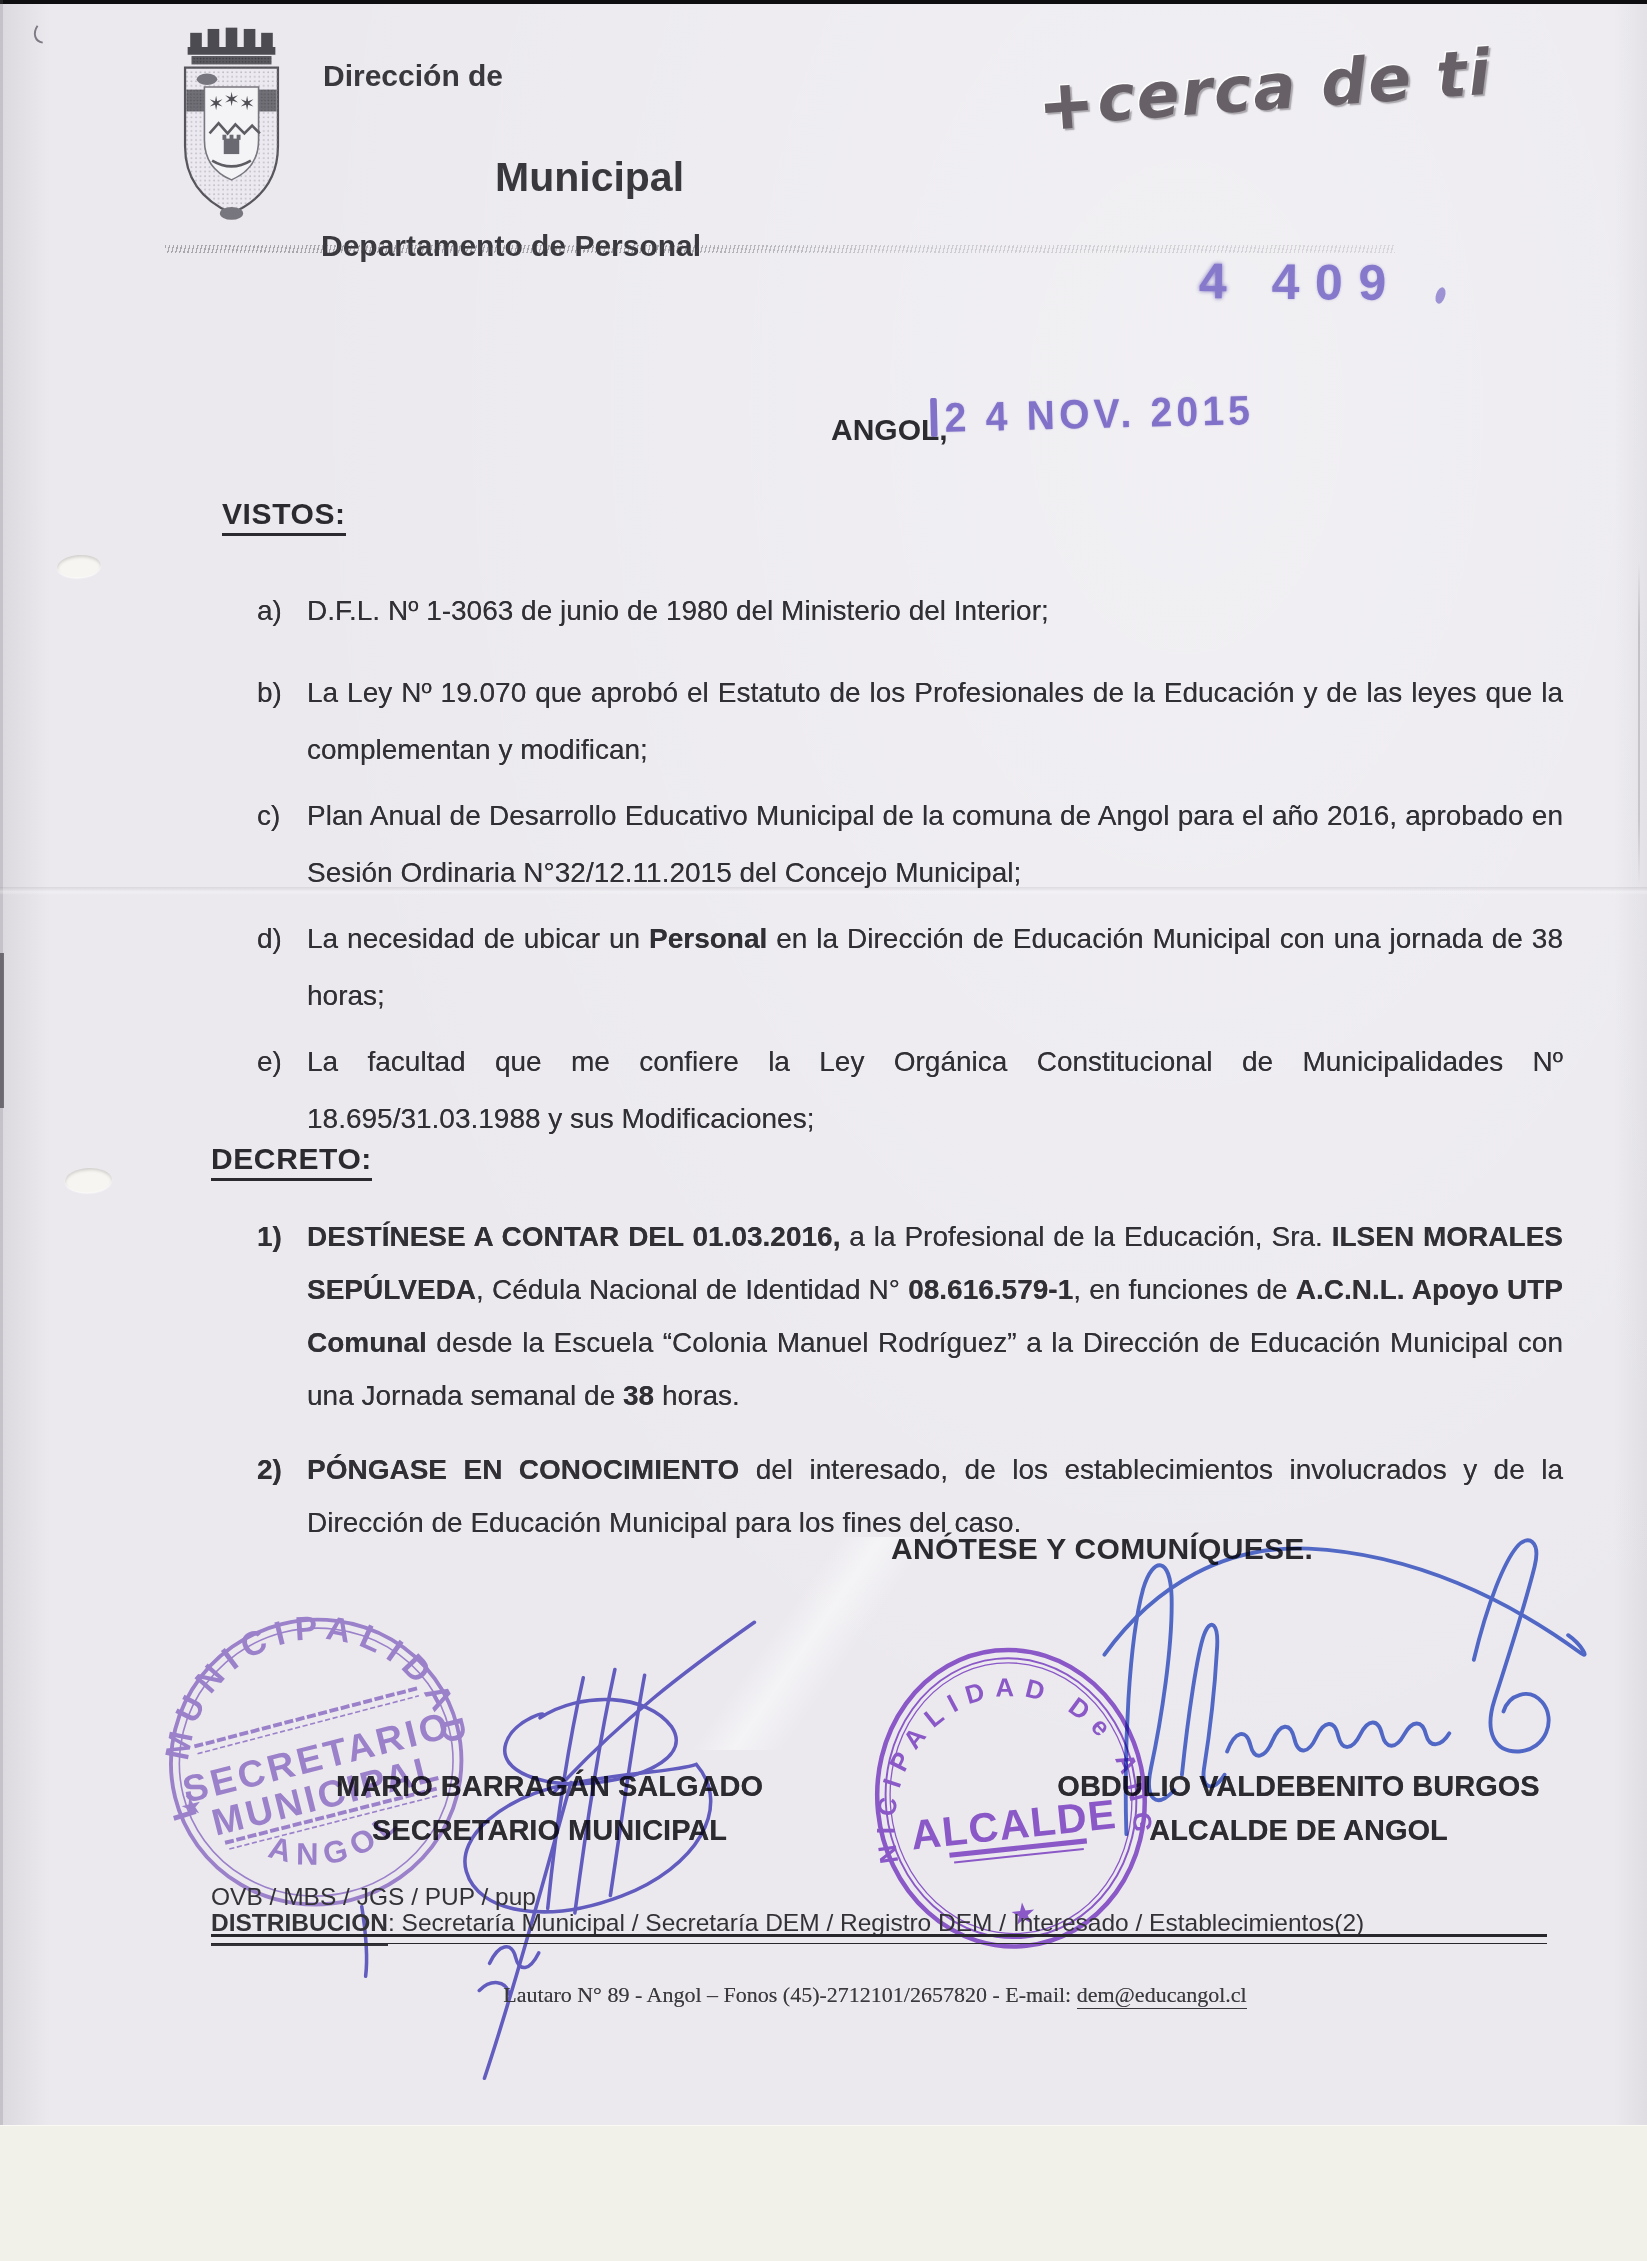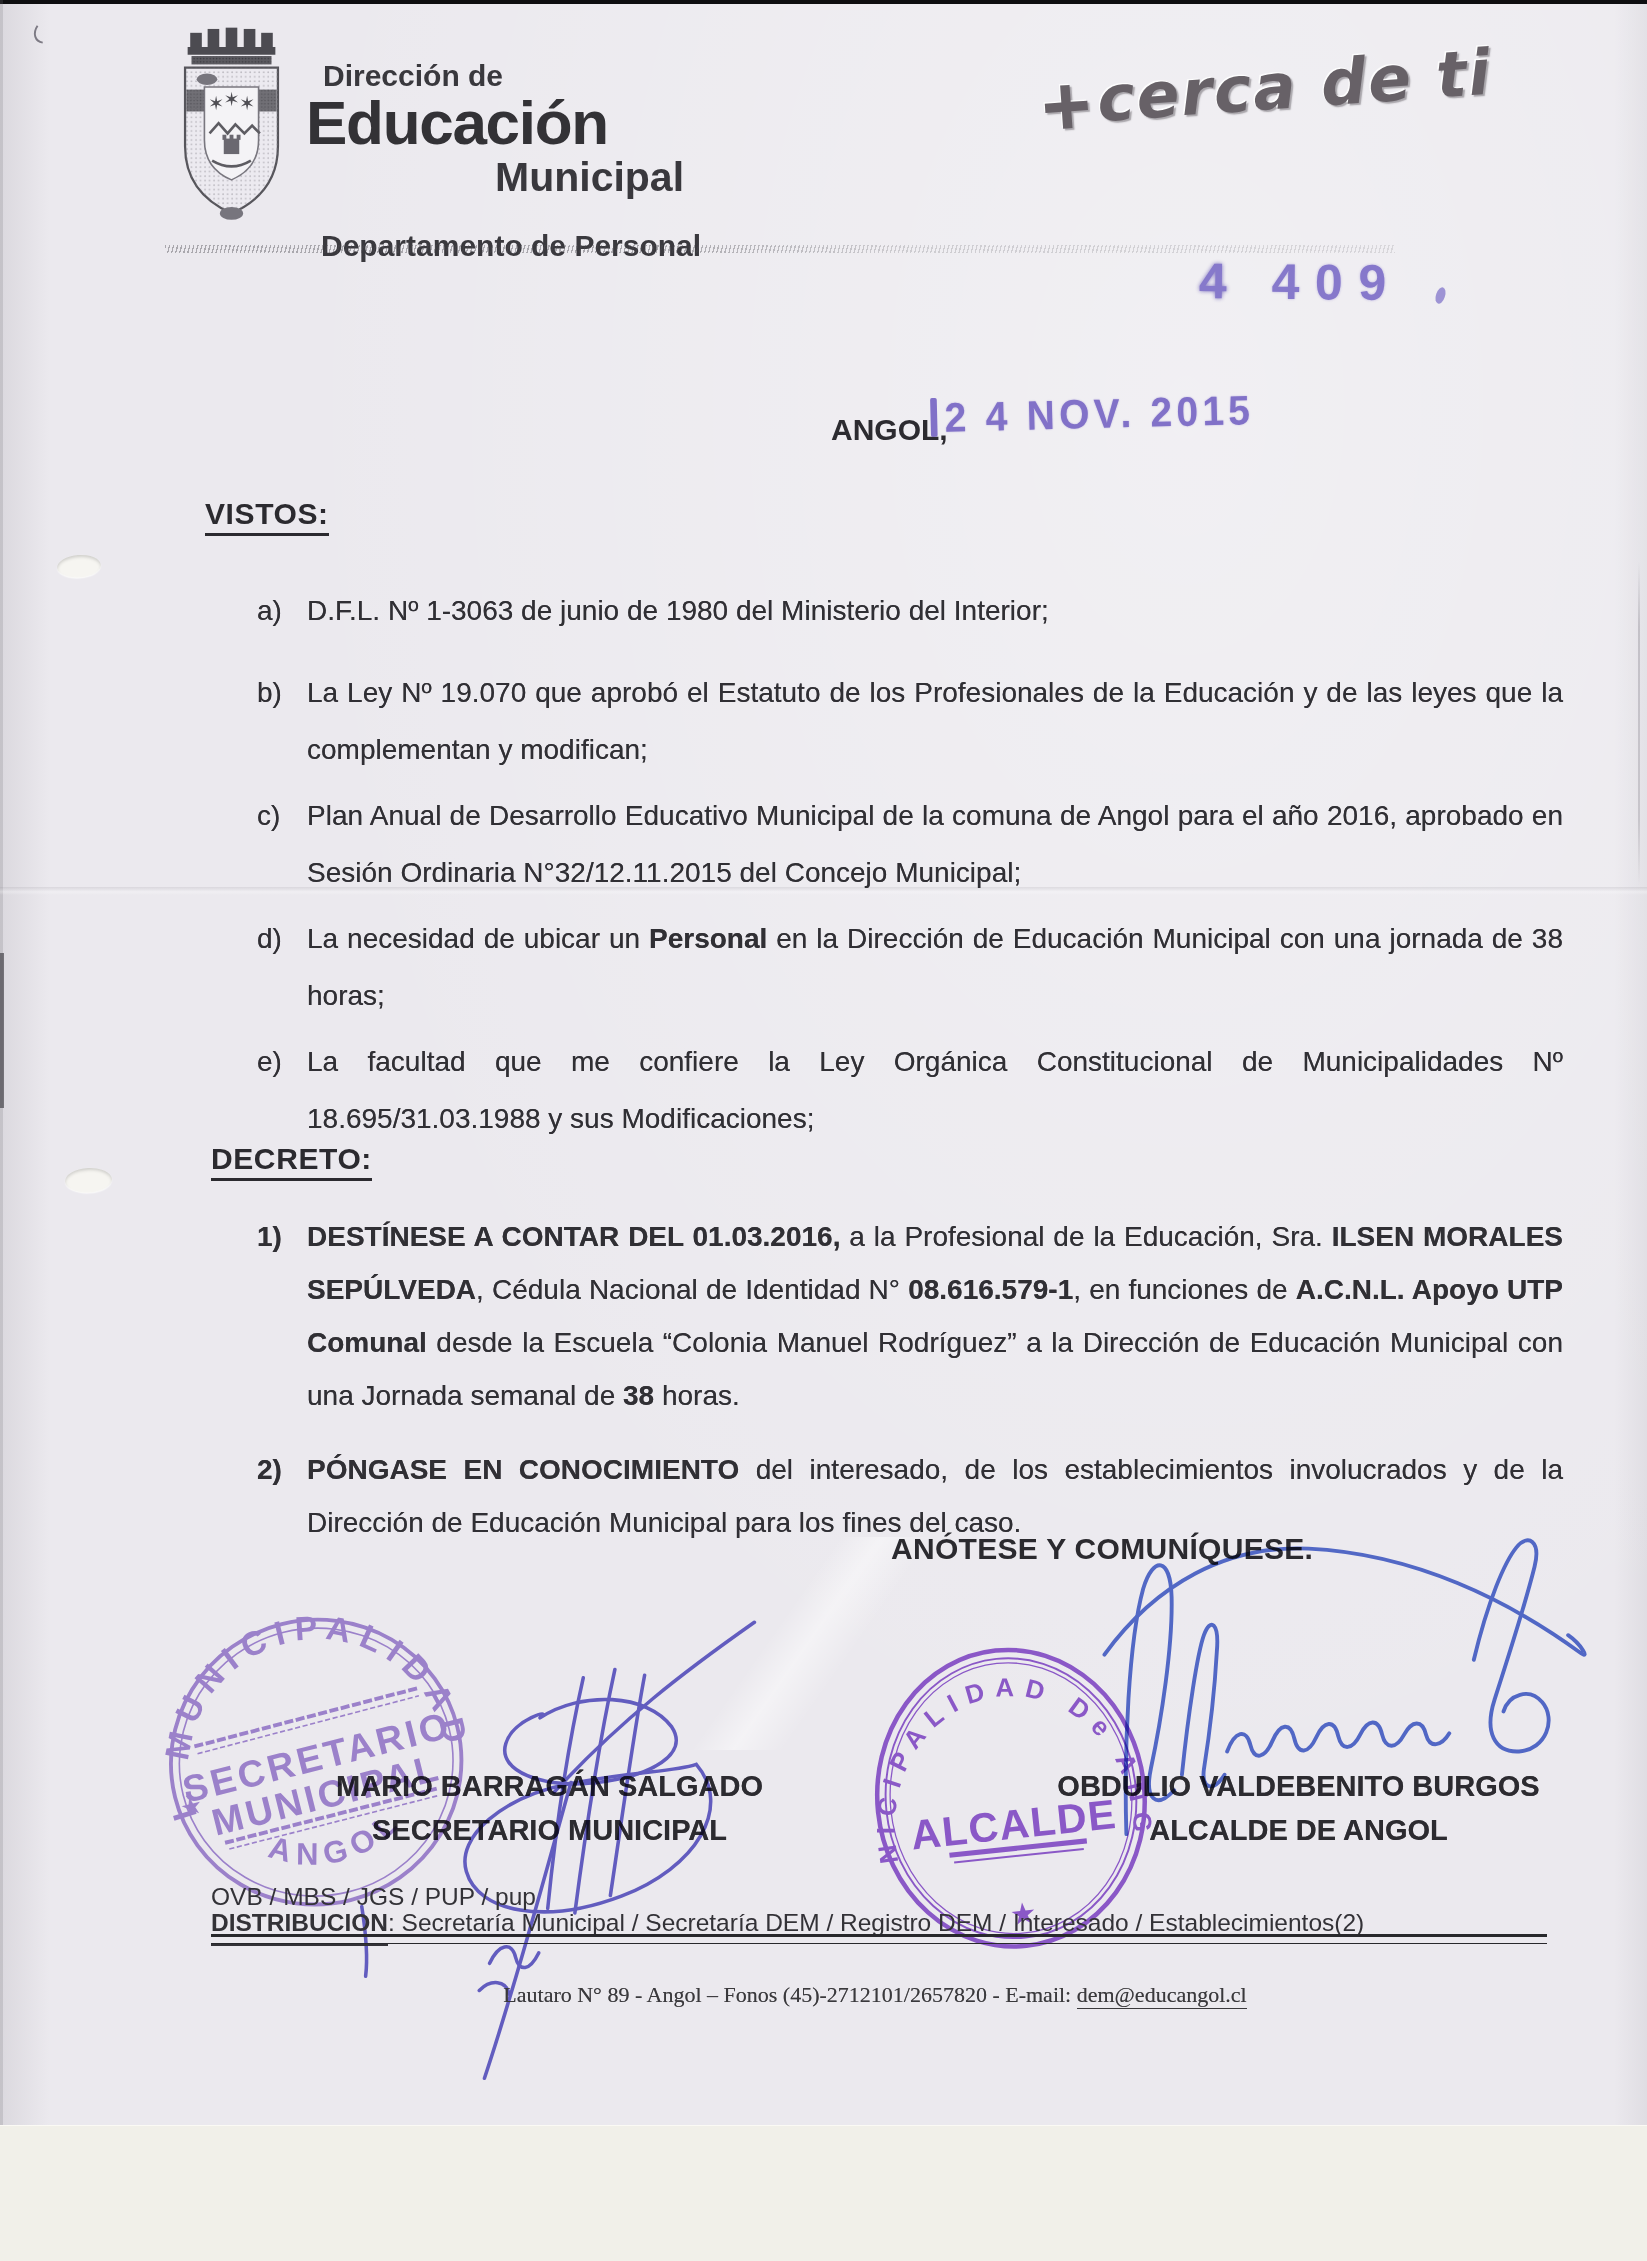--- a/index.html
+++ b/index.html
@@ -48,21 +48,21 @@
   .city{position:absolute;left:831px;top:413px;font-size:30px;font-weight:700;color:#2c2b30;}
   .date-stamp{position:absolute;left:930px;top:395px;transform:rotate(-1.4deg) scaleX(.95);transform-origin:left top;
     color:#7c6bc6;opacity:.95;white-space:nowrap;text-shadow:0 0 1.9px rgba(124,107,198,.5);}
   .date-stamp .ds-bar{display:inline-block;width:7px;height:39px;background:#7c6bc6;border-radius:1.9px;
     margin-right:7.8px;vertical-align:-5.2px;}
   .date-stamp .ds-text{font-size:41px;font-weight:700;letter-spacing:4.5px;}
 
   
   .sec-heading{position:absolute;font-size:30px;font-weight:700;color:#2b2a2f;border-bottom:3.9px solid #2b2a2f;
     padding-bottom:1.9px;letter-spacing:0.6px;}
-  .heading-vistos{left:205px;top:497px;}
+  .heading-vistos{left:222px;top:497px;}
   .heading-decreto{left:211px;top:1142px;}
   .doc-list{position:absolute;left:257px;width:1306px;font-size:28px;color:#302f34;
     text-shadow:0 0 0.4px rgba(45,44,50,.75);}
   .list-vistos{top:582px;line-height:57px;}
   .list-decreto{top:1210px;line-height:53px;}
   .doc-item{display:flex;}
   .list-vistos .doc-item{margin-bottom:9px;}
   .list-vistos .doc-item:first-child{margin-bottom:24.5px;}
   .list-decreto .doc-item{margin-bottom:20.7px;}
   .doc-item-label{flex:0 0 50px;}
@@ -148,21 +148,20 @@
     </g>
     <path d="M66 168 l14 -16 l14 16 l12 -14 l14 14 l12 -12 l12 12" fill="none" stroke="#5d5c62" stroke-width="4"></path>
     <rect x="88" y="176" width="24" height="24" fill="#6a6870"></rect>
     <rect x="86" y="170" width="6" height="8" fill="#6a6870"></rect>
       <rect x="97" y="170" width="6" height="8" fill="#6a6870"></rect>
       <rect x="108" y="170" width="6" height="8" fill="#6a6870"></rect>
     <path d="M70 210 q30 18 60 0" fill="none" stroke="#5d5c62" stroke-width="4"></path>
   </svg>
 
   <div class="org-l1">Dirección de</div>
-  <div class="org-l2">Educación</div>
   <div class="org-l3">Municipal</div>
   <div class="org-dept">Departamento de Personal</div>
   <div class="hatch"></div>
 
   <div class="slogan">
     <span class="plus">+</span><span class="stxt">cerca de ti</span>
   </div>
 
   <div class="folio">4 409</div>
   <div class="folio-dot"></div>

